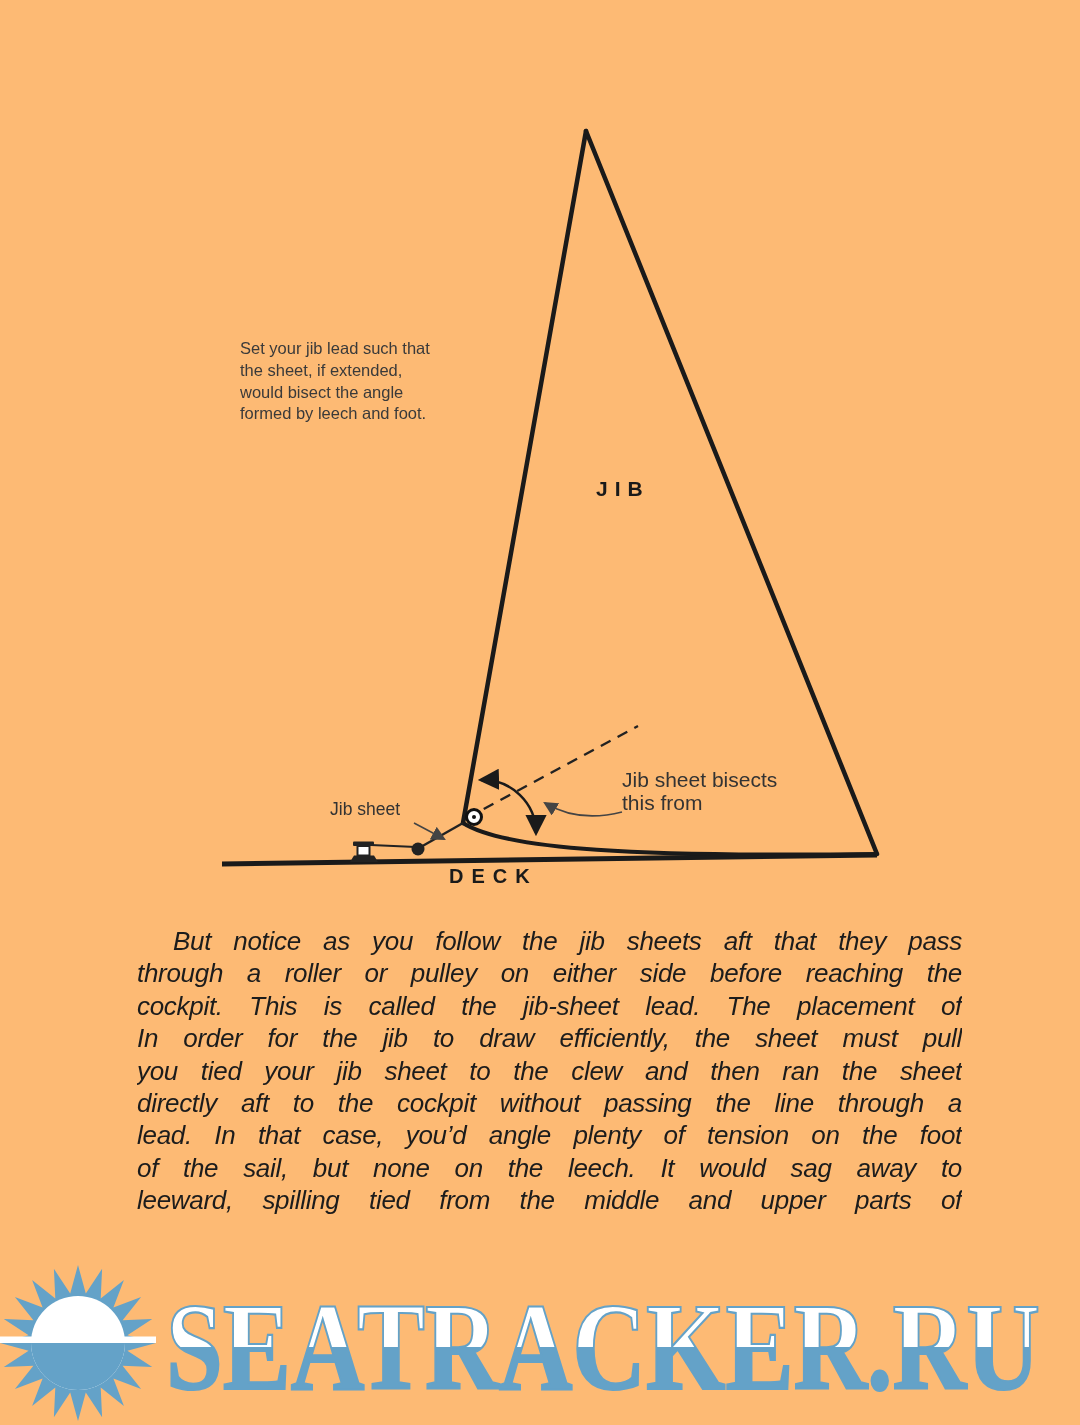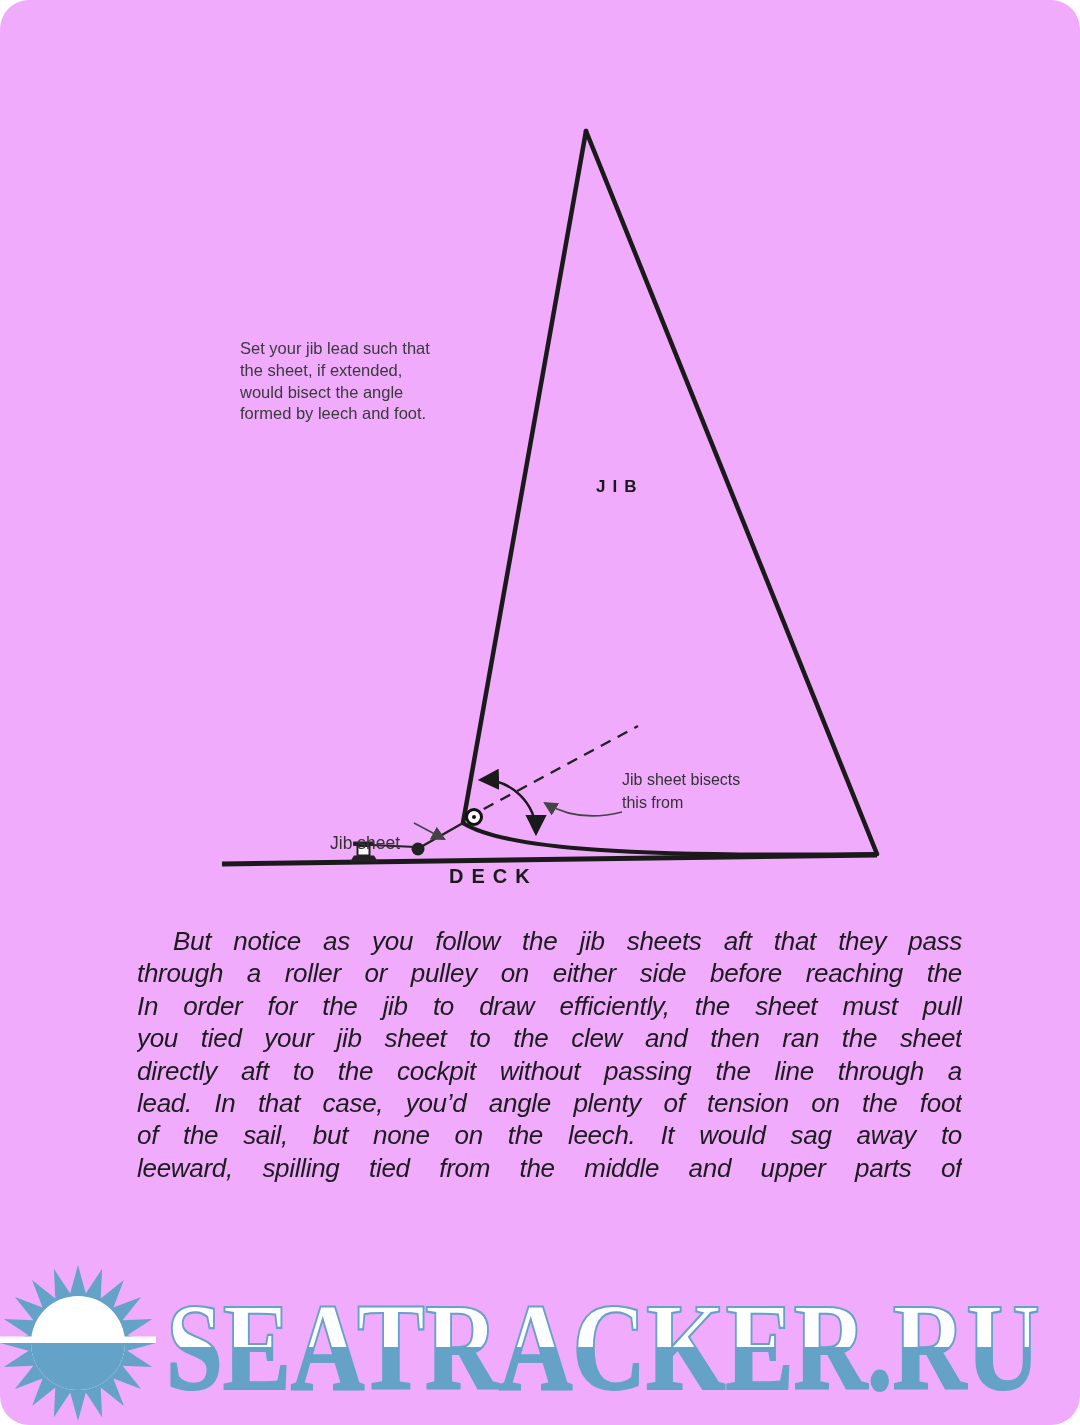--- a/index.html
+++ b/index.html
@@ -1,26 +1,26 @@
 <!DOCTYPE html>
 <html style="--wm: #64a2c8;"><head>
 <meta charset="utf-8">
 <style>
   html,body{margin:0;padding:0;background:#fff;}
-  .page{position:relative;width:1080px;height:1425px;background:#f0abfc;overflow:hidden;
-        font-family:"Liberation Sans",sans-serif;border-radius:29px;}
+  .page{position:relative;width:1080px;height:1425px;background:#fdba74;overflow:hidden;
+        font-family:"Liberation Sans",sans-serif;}
   .diagram{position:absolute;left:0;top:0;width:1080px;height:920px;}
   .diagram svg{position:absolute;left:0;top:0;}
   .dlabel{position:absolute;color:#333;}
   .annotation{left:240px;top:338px;font-size:16.5px;line-height:21.8px;color:#3a3a3a;}
   .annotation span{display:block;}
-  .jib-label{left:596px;top:477px;font-size:17px;font-weight:bold;letter-spacing:7px;color:#1a1a1a;}
+  .jib-label{left:596px;top:477px;font-size:21px;font-weight:bold;letter-spacing:7px;color:#1a1a1a;}
   .deck-label{left:449px;top:865px;font-size:20px;font-weight:bold;letter-spacing:8px;color:#1a1a1a;}
-  .jibsheet-label{left:330px;top:799px;font-size:17.5px;color:#333;margin-top:34px;}
-  .bisect-label{left:622px;top:769px;font-size:16px;line-height:22.5px;color:#333;}
+  .jibsheet-label{left:330px;top:799px;font-size:17.5px;color:#333;}
+  .bisect-label{left:622px;top:769px;font-size:21px;line-height:22.5px;color:#333;}
   .bisect-label span{display:block;}
   .bodytext{position:absolute;left:137px;top:925px;width:825px;color:#1c1c1c;
             font-size:26px;line-height:32.4px;letter-spacing:-0.3px;font-style:italic;}
   .bline{text-align:justify;text-align-last:justify;white-space:normal;height:32.4px;overflow:hidden;}
   .bline.first{text-indent:36px;}
   .watermark{position:absolute;left:0;top:1263px;width:1047px;height:162px;}
   .wm-text{font-family:"Liberation Serif",serif;font-weight:bold;}
 </style>
 </head>
 <body>
@@ -77,20 +77,21 @@
     <div class="dlabel jibsheet-label">Jib sheet</div>
     <div class="dlabel bisect-label">
       <span>Jib sheet bisects</span>
       <span>this from</span>
     </div>
   </div>
 
   <div class="bodytext">
     <div class="bline first">But notice as you follow the jib sheets aft that they pass</div>
     <div class="bline">through a roller or pulley on either side before reaching the</div>
+    <div class="bline">cockpit. This is called the jib-sheet lead. The placement of</div>
     <div class="bline">In order for the jib to draw efficiently, the sheet must pull</div>
     <div class="bline">you tied your jib sheet to the clew and then ran the sheet</div>
     <div class="bline">directly aft to the cockpit without passing the line through a</div>
     <div class="bline">lead. In that case, you’d angle plenty of tension on the foot</div>
     <div class="bline">of the sail, but none on the leech. It would sag away to</div>
     <div class="bline">leeward, spilling tied from the middle and upper parts of</div>
   </div>
 
   <div class="watermark">
     <svg width="1080" height="162" viewBox="0 0 1080 162">

